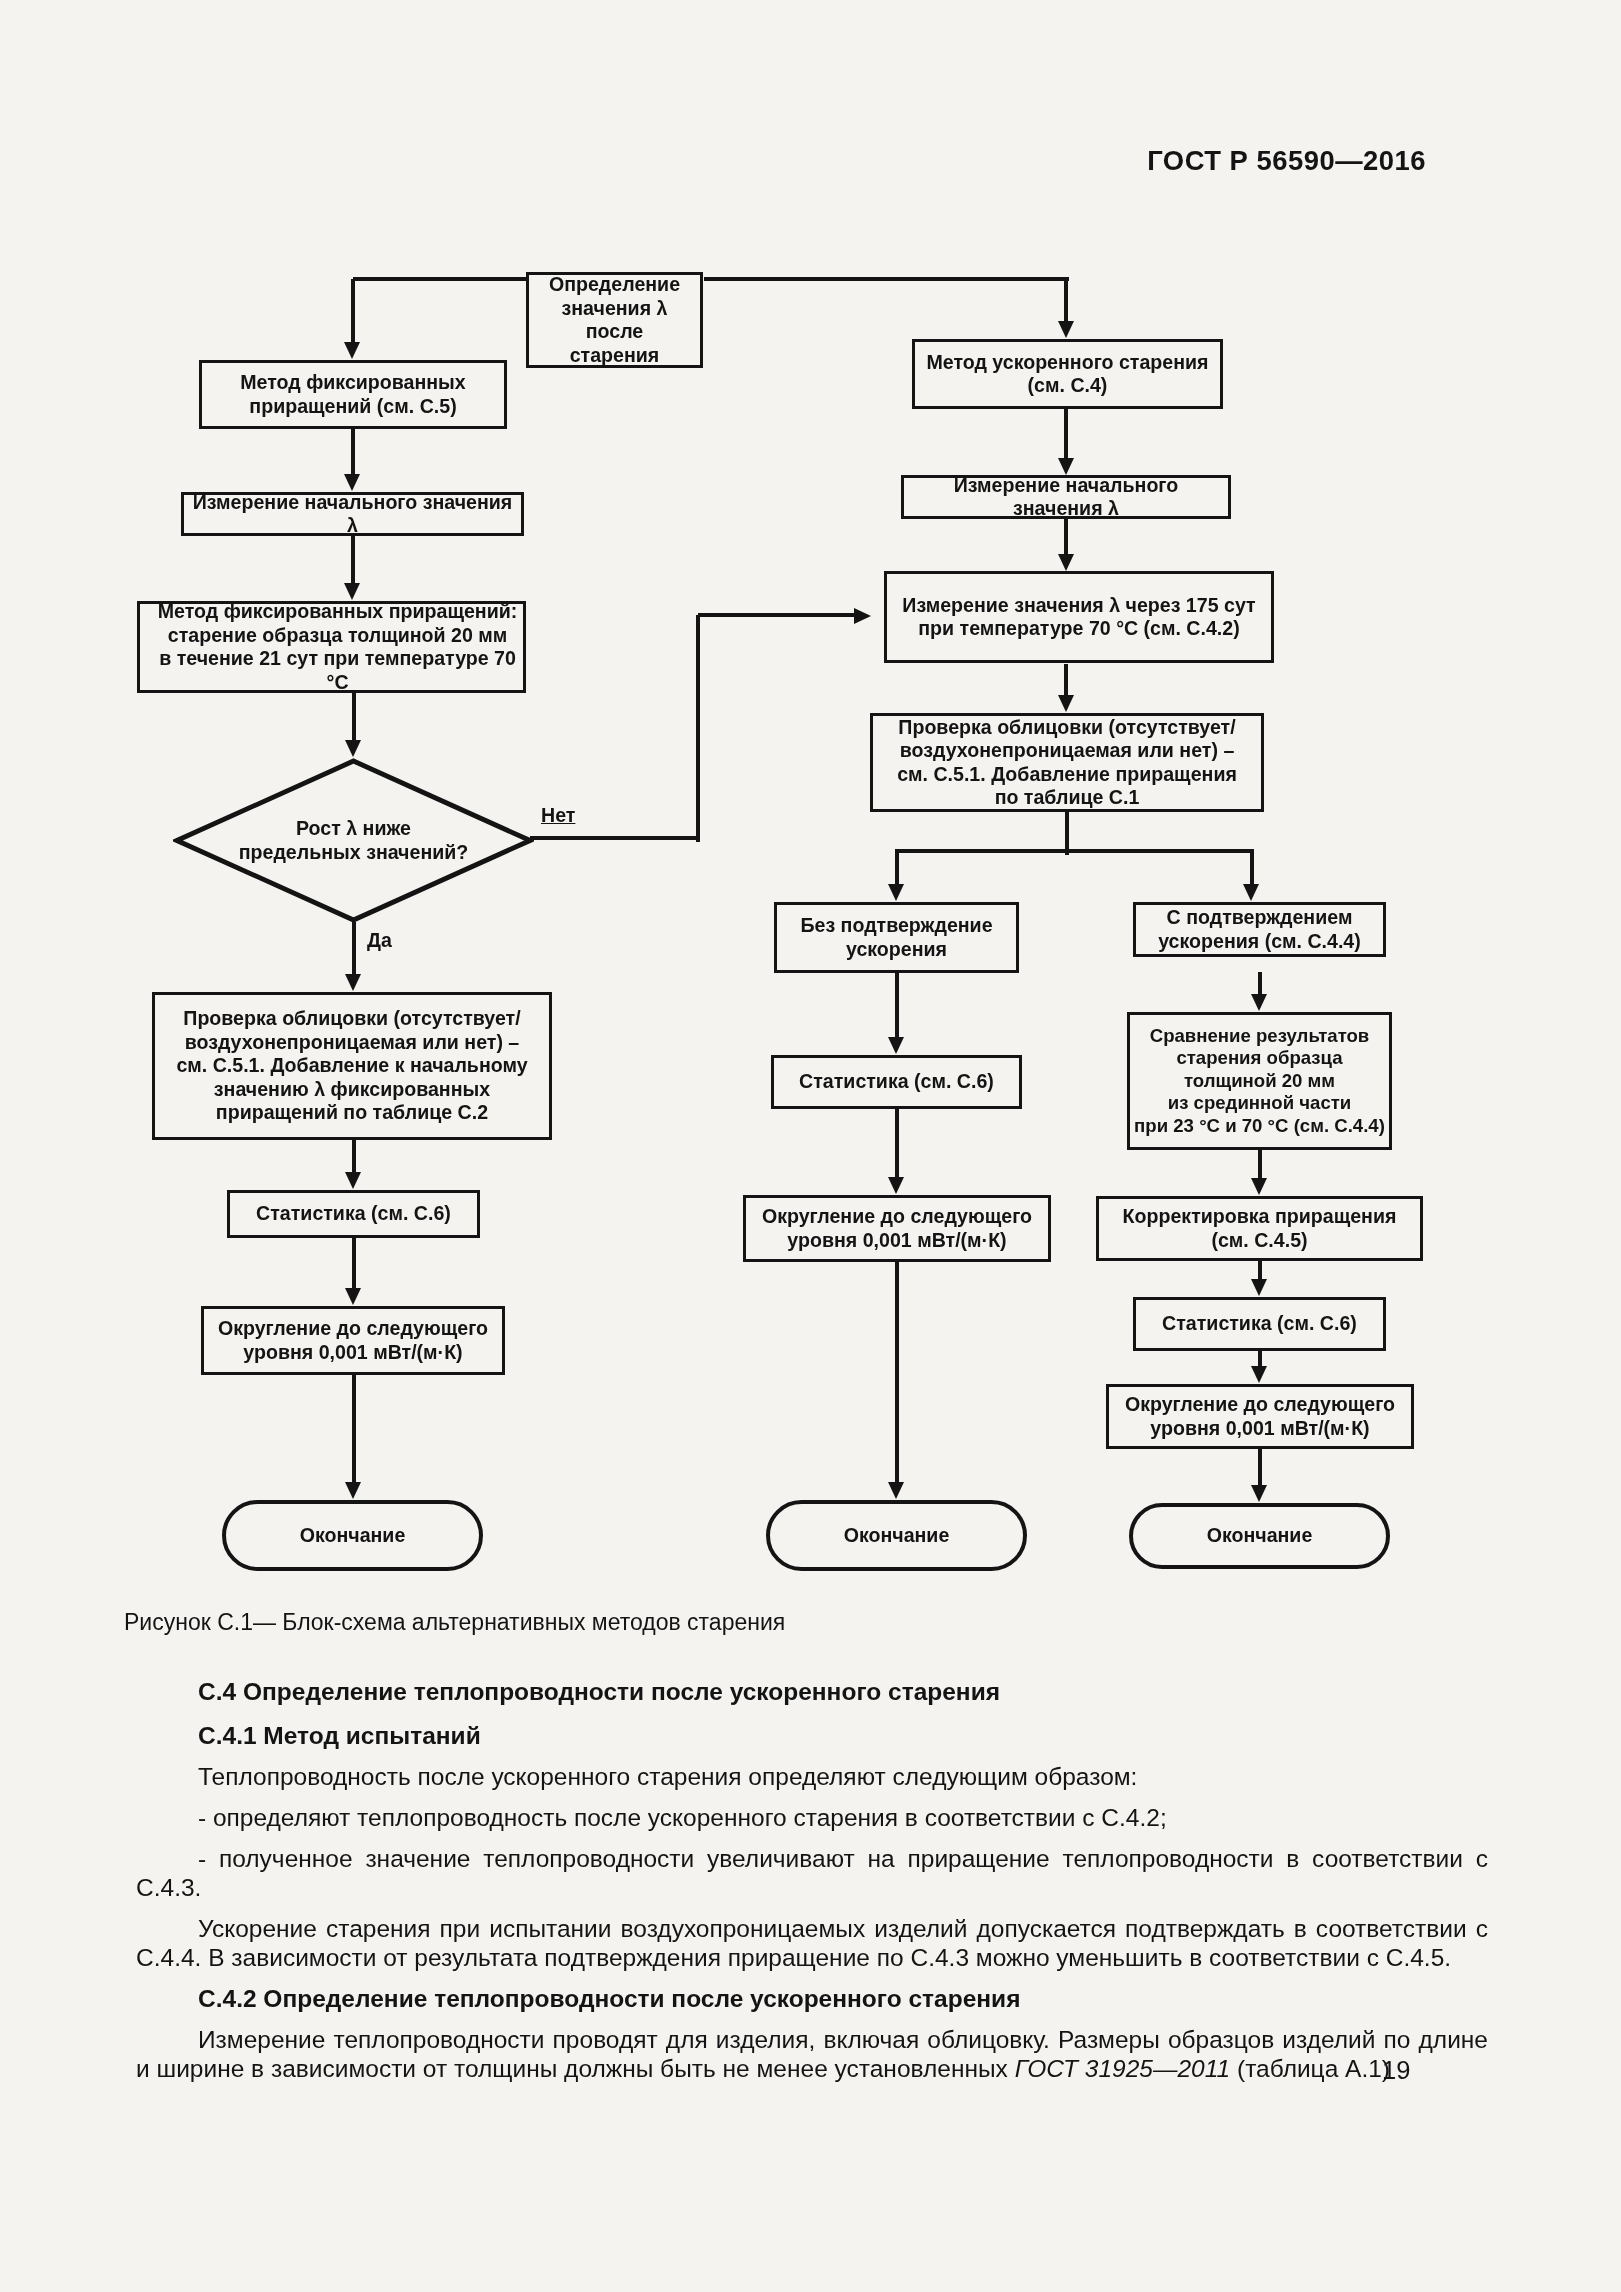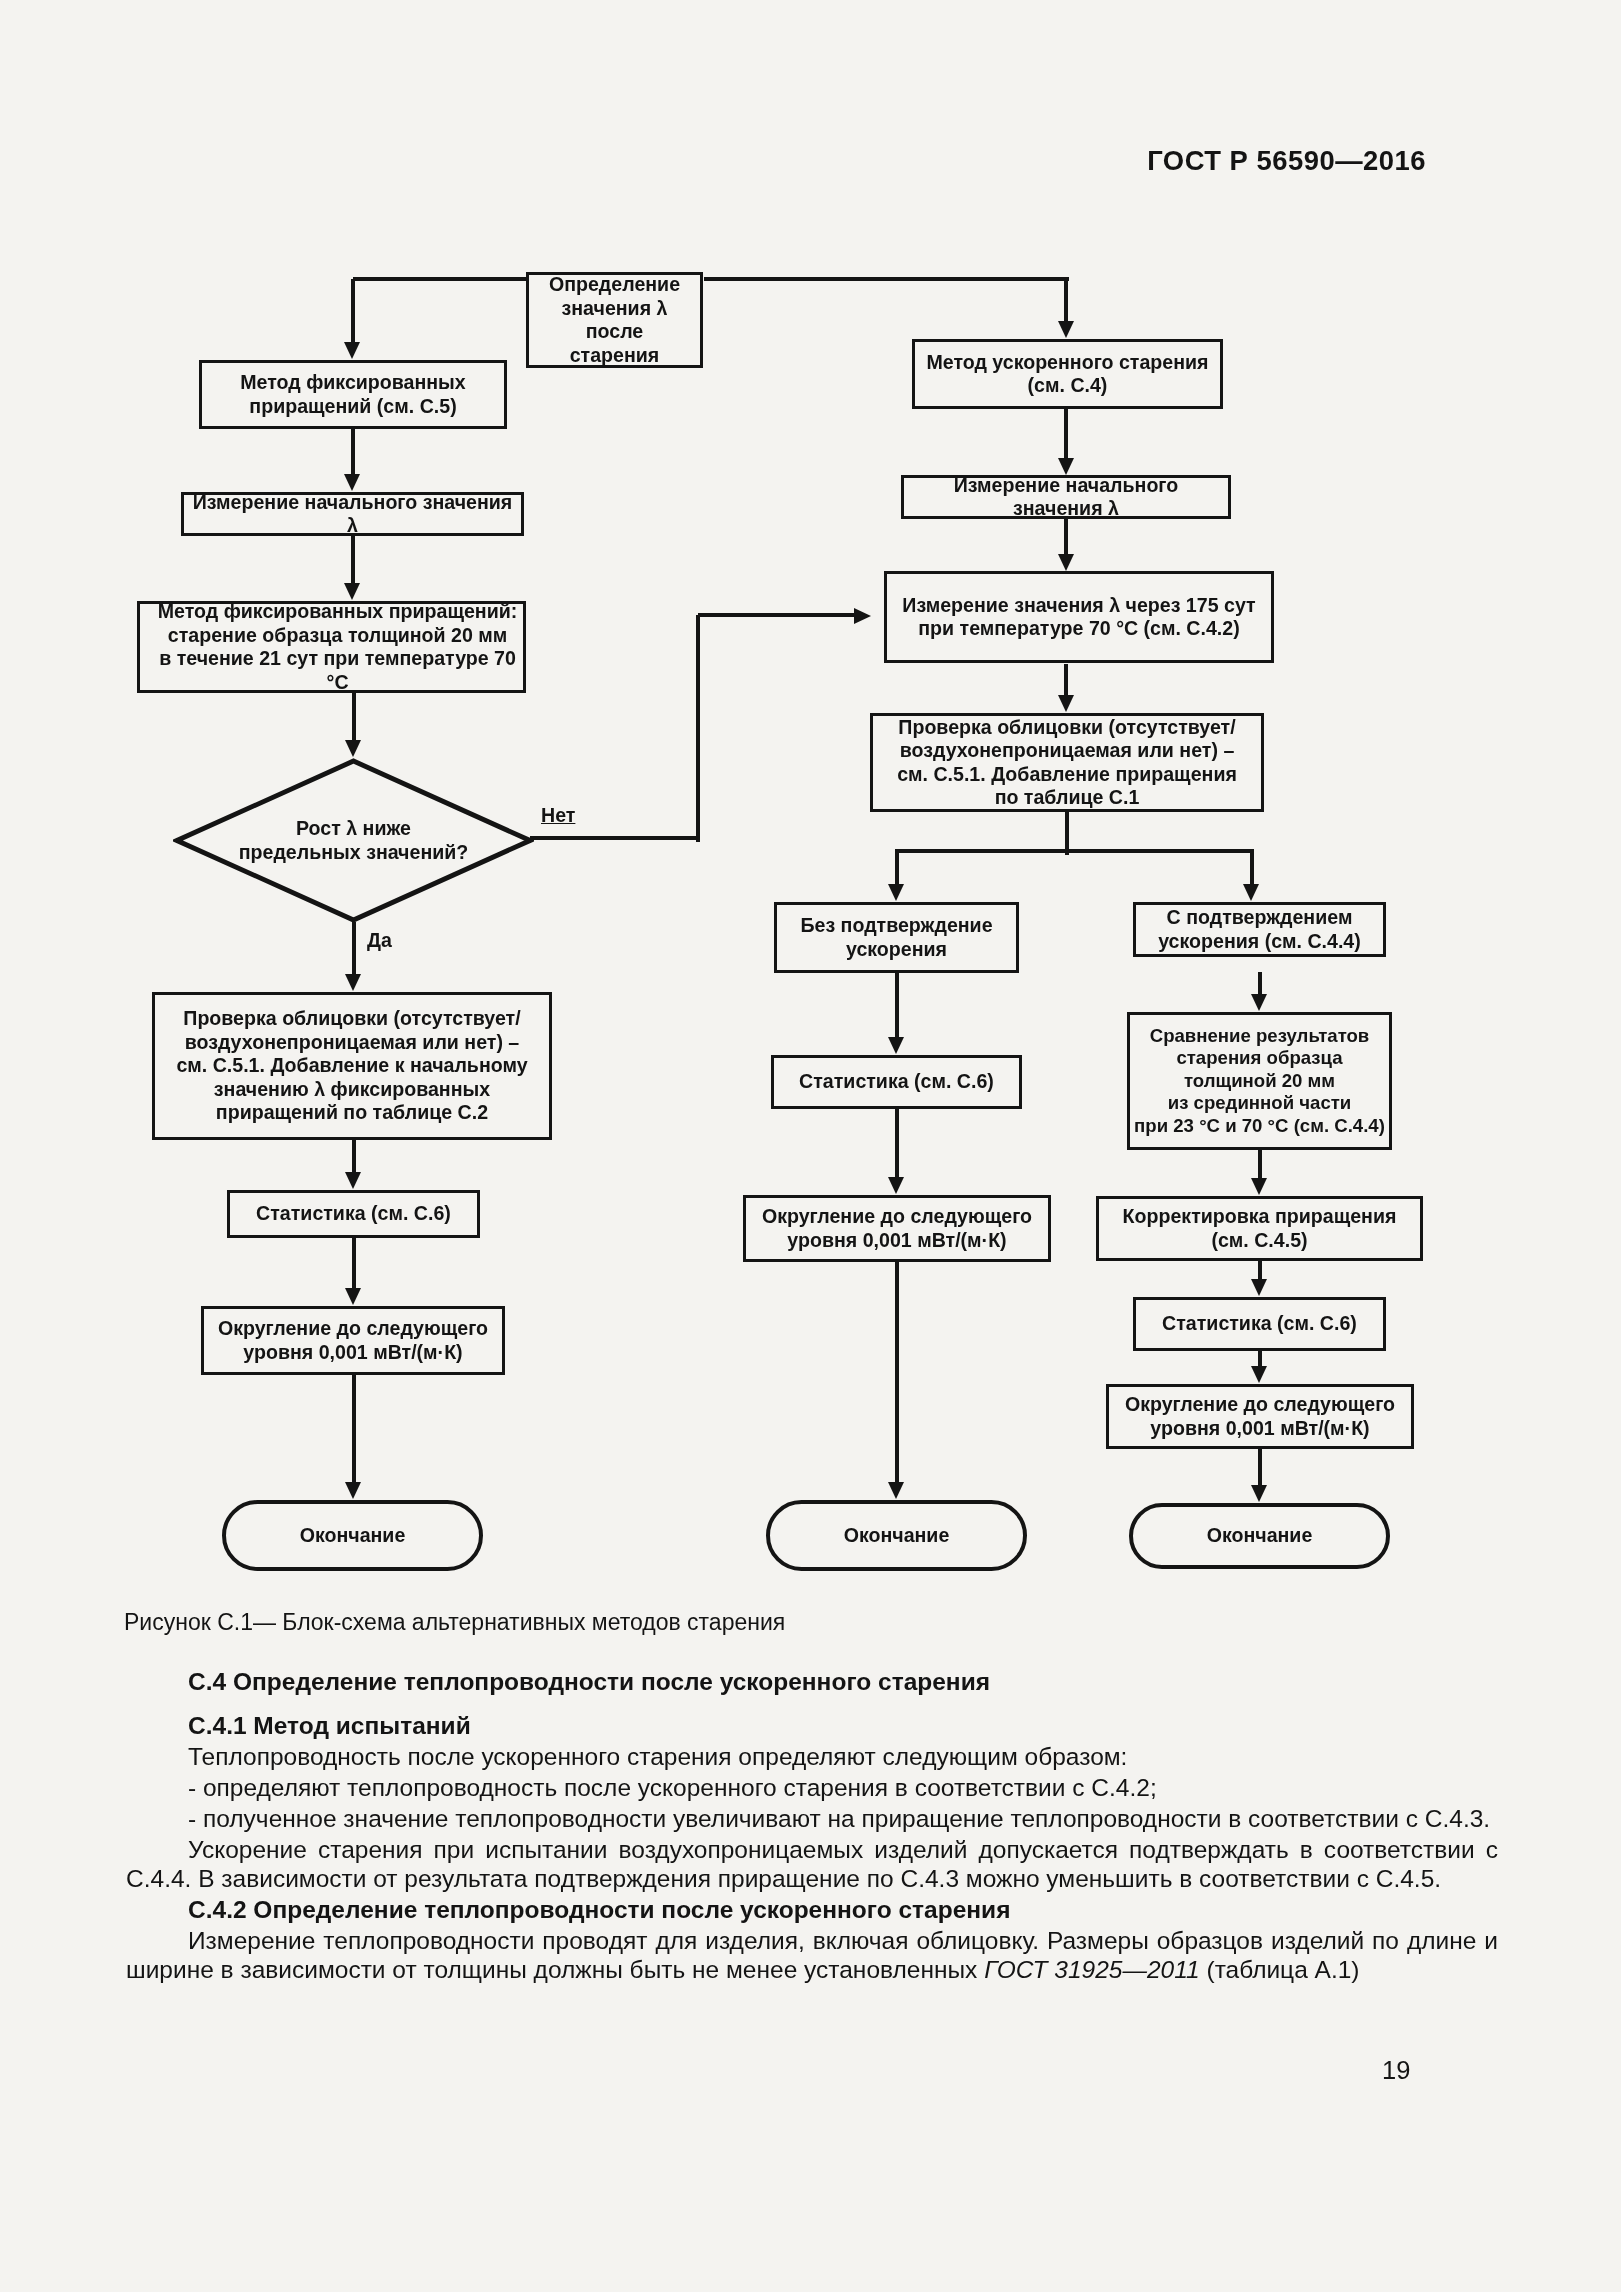--- a/index.html
+++ b/index.html
@@ -43,21 +43,21 @@
   }
   .edge-label{position:absolute;font-weight:bold;font-size:19.6px;}
   .figure-caption{
     position:absolute;left:124px;top:1609px;width:1301px;
     text-align:left;font-size:23px;
   }
   .text-block{
     position:absolute;left:124px;top:1665px;width:1376px;
     font-size:24.5px;line-height:29px;
   }
-  .text-block p{margin:2px;text-indent:62px;text-align:justify;}
+  .text-block p{margin:12px;text-indent:62px;text-align:justify;}
   .text-block .hd{font-weight:bold;text-align:left;}
   .hd-gap{margin-top:14.7px !important;}
   .page-number{position:absolute;left:1382px;top:2056px;width:59px;font-size:25.5px;}
   i{font-style:italic;}
 </style>
 </head>
 <body>
 
 <div class="page-header">ГОСТ Р 56590—2016</div>
 

